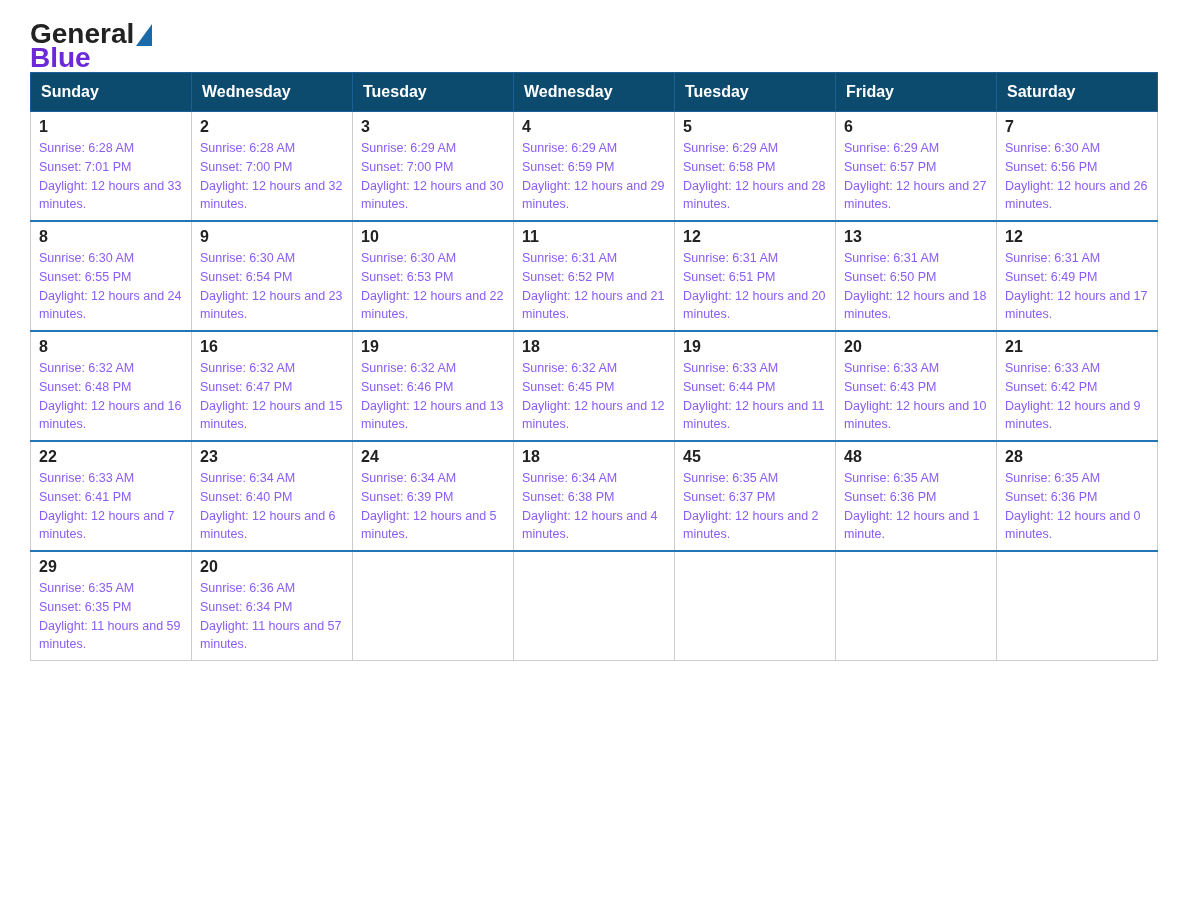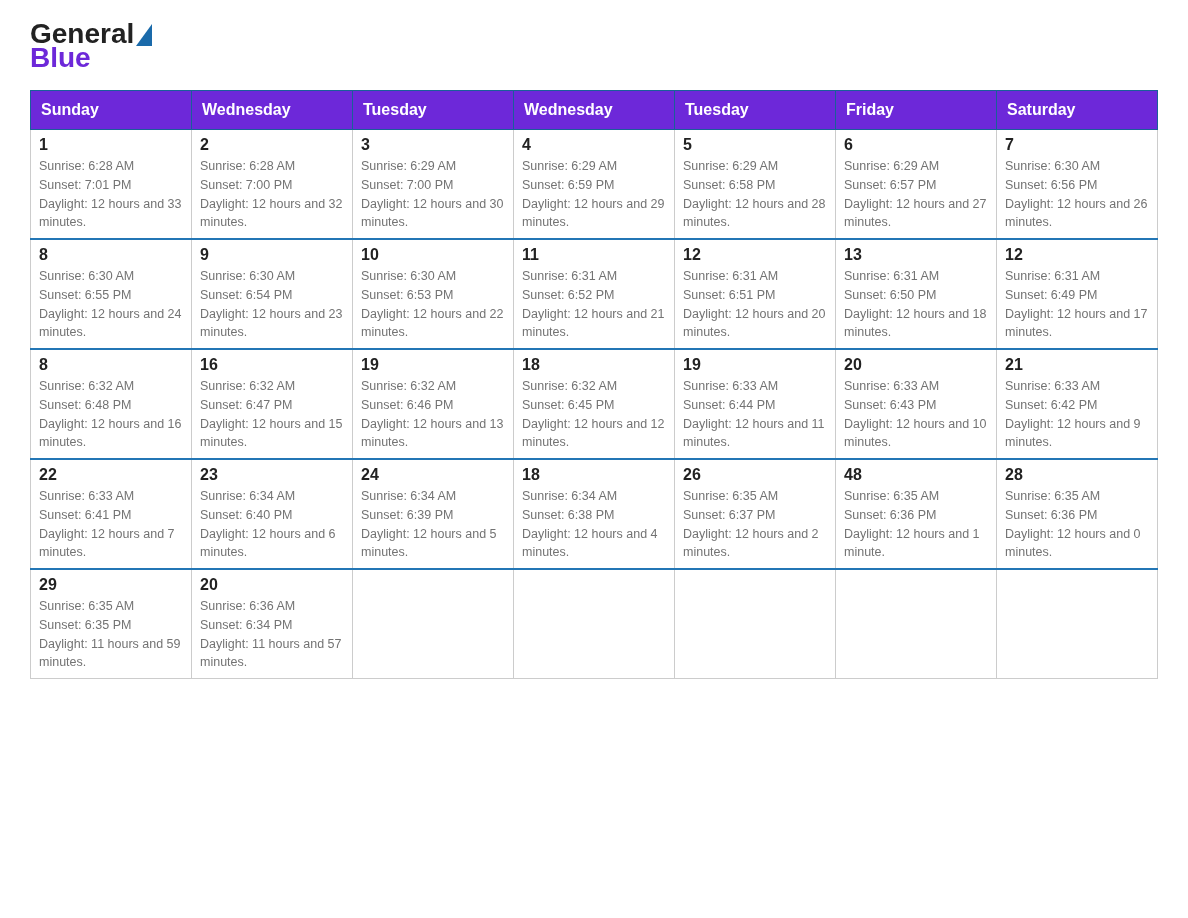--- a/index.html
+++ b/index.html
@@ -7,21 +7,20 @@
       font-family: Arial, sans-serif;
       background: #fff;
       width: 1188px;
       min-height: 918px;
       padding: 20px 30px;
     }
     .header-area {
       display: flex;
       justify-content: space-between;
       align-items: flex-start;
-      margin-bottom: 18px;
     }
     .logo {
       display: flex;
       flex-direction: column;
       align-items: flex-start;
       line-height: 1;
     }
     .logo-top {
       display: flex;
       align-items: flex-end;
@@ -60,21 +59,21 @@
       font-weight: normal;
       color: #333;
       margin-top: 4px;
     }
     .calendar {
       width: 100%;
       border-collapse: collapse;
       border: 1px solid #ccc;
     }
     .calendar th {
-      background: #6d28d9;
+      background: #0c4a6e;
       color: #fff;
       font-size: 16px;
       font-weight: bold;
       padding: 10px 10px;
       text-align: left;
       border: 1px solid #1a5f99;
     }
     .calendar td {
       vertical-align: top;
       border: 1px solid #ccc;
@@ -84,21 +83,21 @@
     }
     .day-number {
       font-size: 16px;
       font-weight: bold;
       color: #222;
       display: block;
       margin-bottom: 3px;
     }
     .day-info {
       font-size: 12.5px;
-      color: #737373;
+      color: #8b5cf6;
       line-height: 1.5;
     }
     .empty-cell {
       background: #fff;
     }
     .row-border td {
       border-top: 2px solid #2376b5;
     }
   </style>
 </head>
@@ -232,21 +231,21 @@
         </td>
         <td>
           <span class="day-number">24</span>
           <div class="day-info">Sunrise: 6:34 AM<br>Sunset: 6:39 PM<br>Daylight: 12 hours and 5 minutes.</div>
         </td>
         <td>
           <span class="day-number">18</span>
           <div class="day-info">Sunrise: 6:34 AM<br>Sunset: 6:38 PM<br>Daylight: 12 hours and 4 minutes.</div>
         </td>
         <td>
-          <span class="day-number">26</span>
+          <span class="day-number">45</span>
           <div class="day-info">Sunrise: 6:35 AM<br>Sunset: 6:37 PM<br>Daylight: 12 hours and 2 minutes.</div>
         </td>
         <td>
           <span class="day-number">48</span>
           <div class="day-info">Sunrise: 6:35 AM<br>Sunset: 6:36 PM<br>Daylight: 12 hours and 1 minute.</div>
         </td>
         <td>
           <span class="day-number">28</span>
           <div class="day-info">Sunrise: 6:35 AM<br>Sunset: 6:36 PM<br>Daylight: 12 hours and 0 minutes.</div>
         </td>

